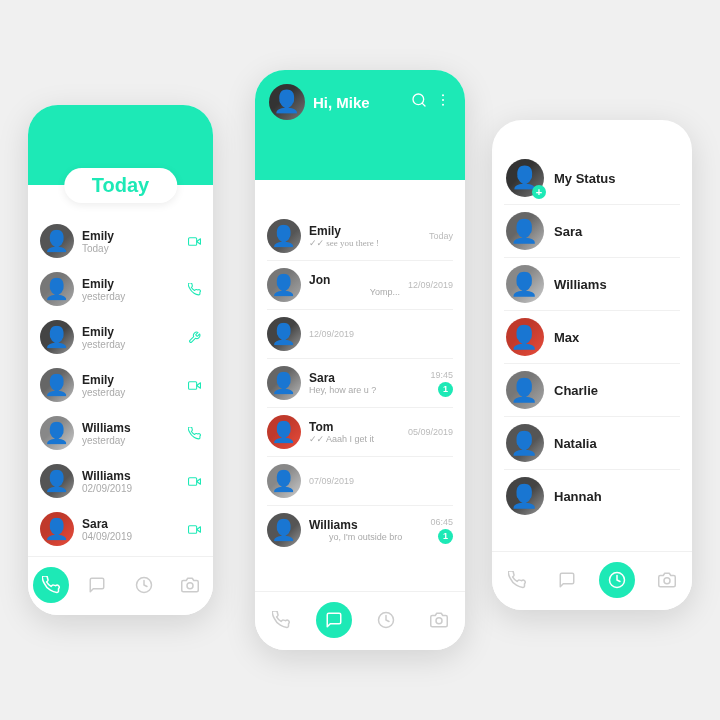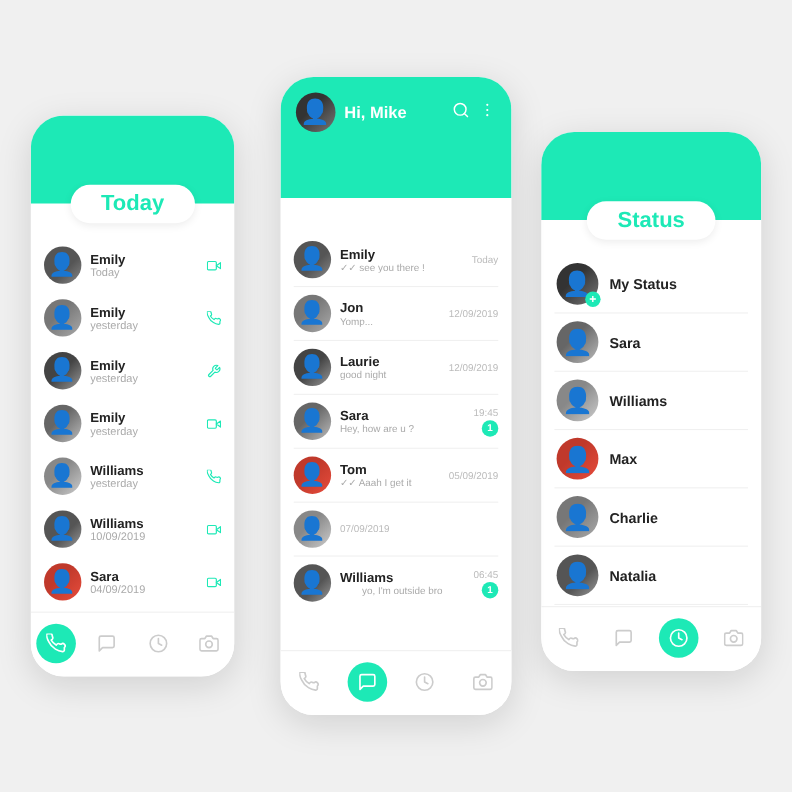--- a/index.html
+++ b/index.html
@@ -368,21 +368,21 @@
             <path d="M22 16.92v3a2 2 0 01-2.18 2 19.79 19.79 0 01-8.63-3.07A19.5 19.5 0 013.07 9.81 19.79 19.79 0 01.22 1.18 2 2 0 012.2 0h3a2 2 0 012 1.72c.127.96.361 1.903.7 2.81a2 2 0 01-.45 2.11L6.09 7.91a16 16 0 006 6l1.27-1.27a2 2 0 012.11-.45c.907.339 1.85.573 2.81.7A2 2 0 0122 16.92z"></path>
           </svg>
         </div>
       </div>
       <div class="list-item">
         <div style="width: 34px; height: 34px; border-radius: 50%; background: linear-gradient(135deg, rgb(85, 85, 85) 60%, rgb(153, 153, 153)); display: flex; align-items: center; justify-content: center; overflow: hidden; flex-shrink: 0;">
           <span style="font-size: 20.4px; line-height: 1;">👤</span>
         </div>
         <div class="item-info">
           <div class="item-name">Williams</div>
-          <div class="item-sub">10/09/2019</div>
+          <div class="item-sub">02/09/2019</div>
         </div>
         <div class="item-right">
           <svg style="width:13px;height:13px;fill:none;stroke:#1de9b6;stroke-width:2;stroke-linecap:round;stroke-linejoin:round;" viewBox="0 0 24 24">
             <polygon points="23 7 16 12 23 17 23 7"></polygon>
             <rect x="1" y="5" width="15" height="14" rx="2" ry="2"></rect>
           </svg>
         </div>
       </div>
       <div class="list-item">
         <div style="width: 34px; height: 34px; border-radius: 50%; background: linear-gradient(135deg, rgb(192, 57, 43) 40%, rgb(231, 76, 60)); display: flex; align-items: center; justify-content: center; overflow: hidden; flex-shrink: 0;">
@@ -453,47 +453,43 @@
     </div>
   </div>
   <div class="list-body">
 
   <div class="list-item">
         <div style="width: 34px; height: 34px; border-radius: 50%; background: linear-gradient(135deg, rgb(85, 85, 85) 60%, rgb(136, 136, 136)); display: flex; align-items: center; justify-content: center; overflow: hidden; flex-shrink: 0;">
           <span style="font-size: 20.4px; line-height: 1;">👤</span>
         </div>
         <div class="item-info">
           <div class="item-name">Emily</div>
-          <div class="item-sub" style="font-size:9px;">✓✓ see you there !</div>
+          <div class="item-sub" style="font-size:9px;font-family:Liberation Serif, serif;">✓✓ see you there !</div>
         </div>
         <div class="item-right">
           <span class="item-time">Today</span>
         </div>
       </div>
       <div class="divider"></div>
       <div class="list-item">
         <div style="width: 34px; height: 34px; border-radius: 50%; background: linear-gradient(135deg, rgb(119, 119, 119) 40%, rgb(170, 170, 170)); display: flex; align-items: center; justify-content: center; overflow: hidden; flex-shrink: 0;">
           <span style="font-size: 20.4px; line-height: 1;">👤</span>
         </div>
         <div class="item-info">
           <div class="item-name">Jon</div>
-          <div class="item-sub" style="font-size:9px;">Yomp...</div>
+          <div class="item-sub" style="font-size:9px;text-align:right;">Yomp...</div>
         </div>
         <div class="item-right">
           <span class="item-time">12/09/2019</span>
         </div>
       </div>
       <div class="divider"></div>
       <div class="list-item">
         <div style="width: 34px; height: 34px; border-radius: 50%; background: linear-gradient(135deg, rgb(68, 68, 68) 50%, rgb(153, 153, 153)); display: flex; align-items: center; justify-content: center; overflow: hidden; flex-shrink: 0;">
           <span style="font-size: 20.4px; line-height: 1;">👤</span>
-        </div>
-        <div class="item-info">
-          <div class="item-name">Laurie</div>
-          <div class="item-sub" style="font-size:9px;">good night</div>
         </div>
         <div class="item-right">
           <span class="item-time">12/09/2019</span>
         </div>
       </div>
       <div class="divider"></div>
       <div class="list-item">
         <div style="width: 34px; height: 34px; border-radius: 50%; background: linear-gradient(135deg, rgb(102, 102, 102) 40%, rgb(187, 187, 187)); display: flex; align-items: center; justify-content: center; overflow: hidden; flex-shrink: 0;">
           <span style="font-size: 20.4px; line-height: 1;">👤</span>
         </div>
@@ -563,23 +559,20 @@
     <button class="nav-btn">
       <svg class="svg-icon" viewBox="0 0 24 24">
           <path d="M23 19a2 2 0 01-2 2H3a2 2 0 01-2-2V8a2 2 0 012-2h4l2-3h6l2 3h4a2 2 0 012 2z"></path>
           <circle cx="12" cy="13" r="4"></circle>
         </svg>
     </button>
   </div>
 </div>
 
 <div class="phone-card status-card">
-  <div class="card-header">
-    <div class="header-title-pill">Status</div>
-  </div>
   <div class="list-body">
 
     <div class="status-list-item">
       <div style="position:relative; display:inline-flex;">
         <div class="status-avatar face-my">
           <span style="font-size:22px;">👤</span>
         </div>
         <div class="add-badge">+</div>
       </div>
       <span class="status-name">My Status</span>

